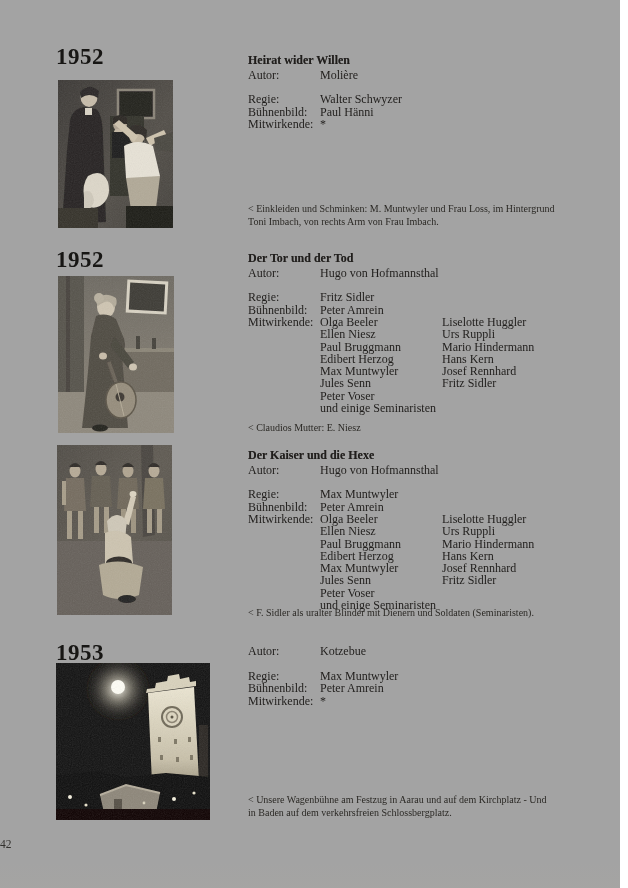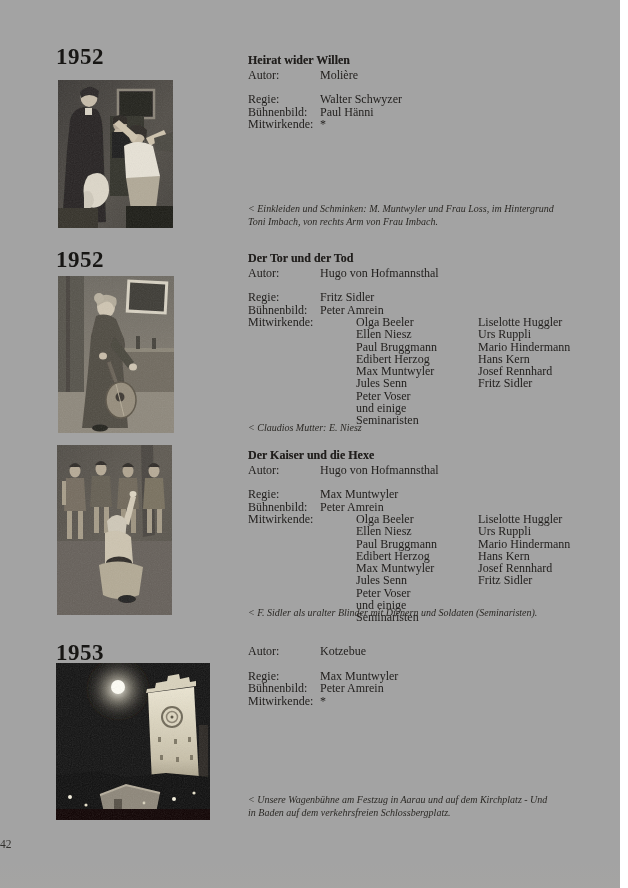--- a/index.html
+++ b/index.html
@@ -22,24 +22,24 @@
   }
   .photo{position:absolute;display:block;}
   .block{position:absolute;width:378px;font-size:12px;line-height:12.5px;}
   .title{font-weight:bold;margin-bottom:2px;text-shadow:0 0 .4px rgba(20,18,16,.45);}
   .kv{display:flex;}
   .k{width:72px;flex:none;}
   .v{flex:none;}
   .gap{height:12px;}
   .castcol{flex:none;}
   .c1{width:122px;}
-  .castname{line-height:12.3px;margin-left:36px;}
+  .castname{line-height:12.3px;}
   .caption{
     position:absolute;left:248px;width:380px;
-    font-style:italic;font-size:10px;line-height:13px;color:#2b2925;
+    font-size:10px;line-height:13px;color:#2b2925;
   }
   .pagenum{
     position:absolute;left:0;top:838px;width:600px;
     text-align:left;font-size:11.5px;color:#33312e;
   }
 </style>
 </head>
 <body>
 
 <div class="page">

